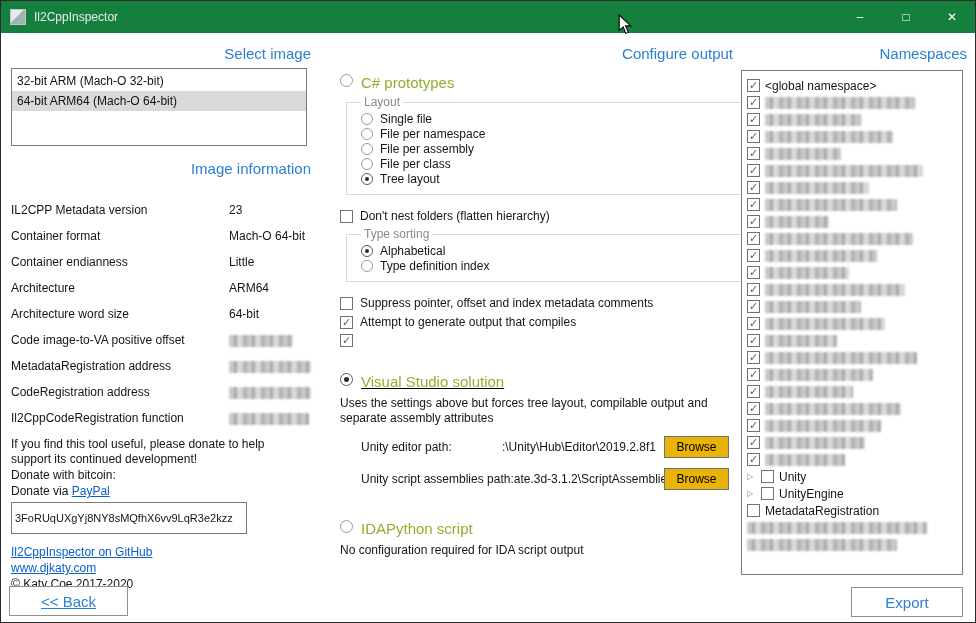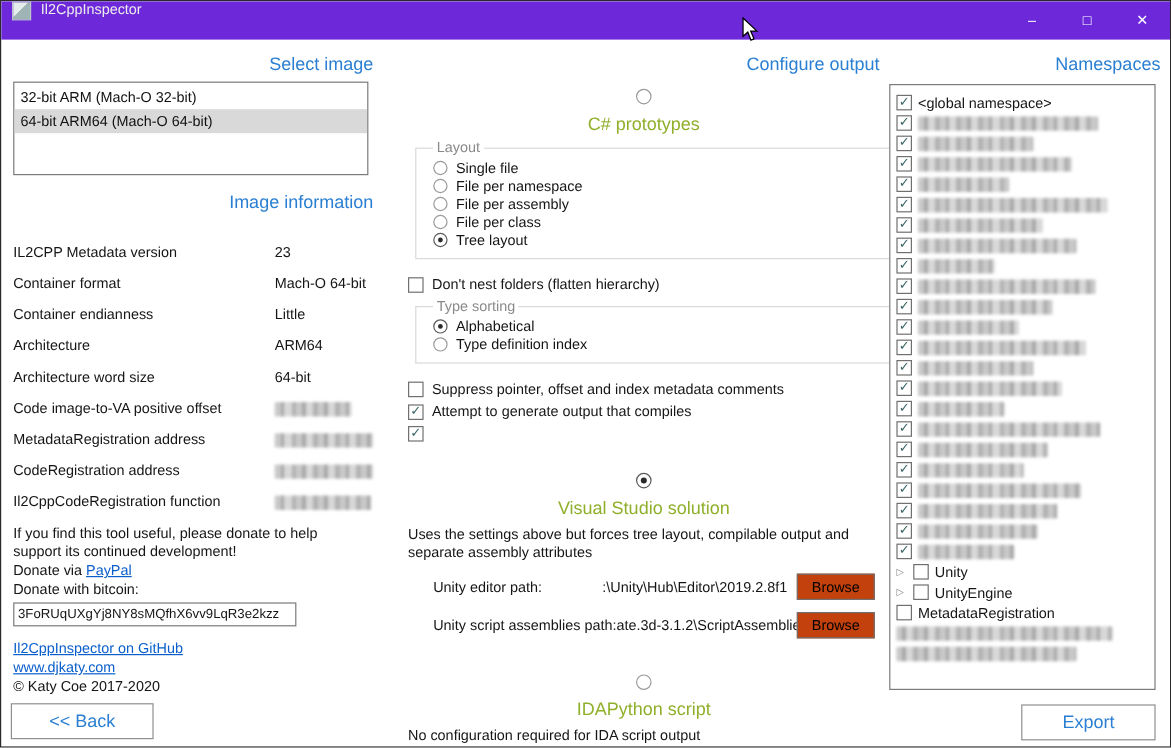--- a/index.html
+++ b/index.html
@@ -1,21 +1,21 @@
 <!DOCTYPE html>
 <html><head>
 <meta charset="utf-8">
 <style>
   * { margin:0; padding:0; box-sizing:border-box; }
   html,body { background:#888; }
   body { font-family:"Liberation Sans", sans-serif; }
   .window { position:relative; width:976px; height:623px; background:#fff; border:1px solid #2b2b2b; overflow:hidden; }
 
   
-  .titlebar { position:absolute; top:0; left:0; right:0; height:32px; background:#6d28d9; display:flex; align-items:flex-start; }
+  .titlebar { position:absolute; top:0; left:0; right:0; height:32px; background:#15803d; display:flex; align-items:center; }
   .app-icon { width:16px; height:16px; margin-left:9px; flex:none; border:1px solid #b9c8c8; background:linear-gradient(135deg,#e4ecec 0 45%,#9fb5b5 45% 100%); }
   .title-text { margin-left:8px; font-size:12px; color:#ececec; }
   .win-controls { margin-left:auto; display:flex; height:32px; }
   .win-btn { width:46px; height:32px; display:flex; align-items:center; justify-content:center; color:#fff; font-size:12px; cursor:default; }
 
   
   .col-left  { position:absolute; left:10px;  top:32px; width:300px; }
   .col-mid   { position:absolute; left:337px; top:32px; width:395px; }
   .col-right { position:absolute; left:740px; top:32px; width:226px; }
 
@@ -32,33 +32,33 @@
   .info-label { font-size:12px; color:#151515; width:226px; }
   .info-value { font-size:12px; color:#151515; }
 
   .redacted { display:inline-block; height:12px; vertical-align:middle; border-radius:1px;
     background:repeating-linear-gradient(90deg,#c9c9c9 0 5px,#a8a8a8 5px 8px,#d8d8d8 8px 14px,#b2b2b2 14px 18px);
     filter:blur(1.2px); }
 
   .donate { margin-top:6px; font-size:12px; line-height:15px; width:292px; color:#151515; }
   .line { font-size:12px; line-height:16px; color:#151515; }
   a.lnk { color:#0a5fcc; text-decoration:underline; cursor:pointer; }
-  .bitcoin-input { margin-top:3px; width:236px; height:20px; border:1px solid #7a7a7a; font-size:11px; padding:0 3px; font-family:inherit; color:#151515; }
+  .bitcoin-input { margin-top:3px; width:236px; height:32px; border:1px solid #7a7a7a; font-size:11px; padding:0 3px; font-family:inherit; color:#151515; }
   .links { margin-top:10px; }
   .link-line { font-size:12px; line-height:16px; color:#151515; }
 
   
   .dlg-btn { position:absolute; background:#fff; border:1px solid #8f8f8f; color:#2a7fd2; font-size:15px; font-family:inherit; cursor:default; }
-  #back-btn   { left:8px;   top:585px; width:119px; height:30px; }
+  #back-btn   { left:8px;   top:585px; width:119px; height:30px;text-decoration:underline; }
   #export-btn { left:850px; top:586px; width:112px; height:30px; }
 
   
-  .big-opt { display:flex; align-items:center; gap:8px;flex-direction:column; }
+  .big-opt { display:flex; align-items:flex-start; gap:8px; }
   #opt-csharp { margin:12px 0 0 2px; }
-  #opt-vs     { margin:26px 0 0 2px; }
+  #opt-vs     { margin:26px 0 0 2px;text-decoration:underline; }
   #opt-ida    { margin:30px 0 0 2px; }
   .green-label { font-size:15px; color:#90b02c; }
 
   .radio { width:13px; height:13px; border:1px solid #9a9a9a; border-radius:50%; background:#fff; position:relative; flex:none; }
   .radio.checked { border-color:#5a5a5a; }
   .radio.checked::after { content:''; position:absolute; left:3px; top:3px; width:5px; height:5px; border-radius:50%; background:#2b2b2b; }
 
   .group { margin:4px 0 0 8px; width:433px; border:1px solid #d9d9d9; padding:2px 0 8px 14px; }
   .group legend { font-size:12px; color:#8a8a8a; padding:0 3px; }
   .group .radio { width:12px; height:12px; }
@@ -69,21 +69,21 @@
     display:flex; align-items:center; justify-content:center; font-size:11px; line-height:1; color:#3f6868; }
   .check-row { display:flex; align-items:center; gap:7px; font-size:12px; color:#151515; }
   #flatten-row { margin:14px 0 0 2px; }
   #csharp-checks { margin:14px 0 0 2px; }
   #csharp-checks .check-row { margin-bottom:5px; }
   .opt-label { white-space:nowrap; }
 
   .desc { margin:6px 0 0 2px; font-size:12px; line-height:15px; width:384px; color:#151515; }
   .path-row { display:flex; align-items:center; margin:10px 0 0 23px; width:368px; font-size:12px; color:#151515; }
   .path-value { flex:1; text-align:right; padding-right:8px; white-space:nowrap; overflow:hidden; }
-  .browse-btn { width:65px; height:22px; background:#c2410c; border:1px solid #707070; font-size:12px; font-family:inherit; flex:none; cursor:default; }
+  .browse-btn { width:65px; height:22px; background:#eab308; border:1px solid #707070; font-size:12px; font-family:inherit; flex:none; cursor:default; }
 
   
   .ns-list { margin-top:8px; width:222px; height:505px; border:1px solid #7a7a7a; background:#fff; padding:6px 5px; overflow:hidden; }
   .ns-row { display:flex; align-items:center; height:17px; gap:5px; font-size:12px; color:#151515; }
   .expander { width:9px; font-size:8px; color:#888; flex:none; }
   .ns-label { white-space:nowrap; }
 
   
   .cursor { position:absolute; left:617px; top:13px; width:15px; height:21px; z-index:9; pointer-events:none; }
 </style>
@@ -155,24 +155,24 @@
             <td class="info-value"><span class="redacted" style="width: 82px;"></span></td>
           </tr>
           <tr>
             <td class="info-label">Il2CppCodeRegistration function</td>
             <td class="info-value"><span class="redacted" style="width: 80px;"></span></td>
           </tr>
         </tbody>
       </table>
 
     <div class="donate">If you find this tool useful, please donate to help support its continued development!</div>
+    <div class="line">Donate with bitcoin:</div>
     <div class="line">
       <span>Donate via </span><a class="lnk">PayPal</a>
     </div>
-    <div class="line">Donate with bitcoin:</div>
     <input class="bitcoin-input" value="3FoRUqUXgYj8NY8sMQfhX6vv9LqR3e2kzz" style="">
 
     <div class="links">
       <div class="link-line"><a class="lnk">Il2CppInspector on GitHub</a></div>
       <div class="link-line"><a class="lnk">www.djkaty.com</a></div>
       <div class="link-line">© Katy Coe 2017-2020</div>
     </div>
   </div>
 
   <div class="col-mid">

